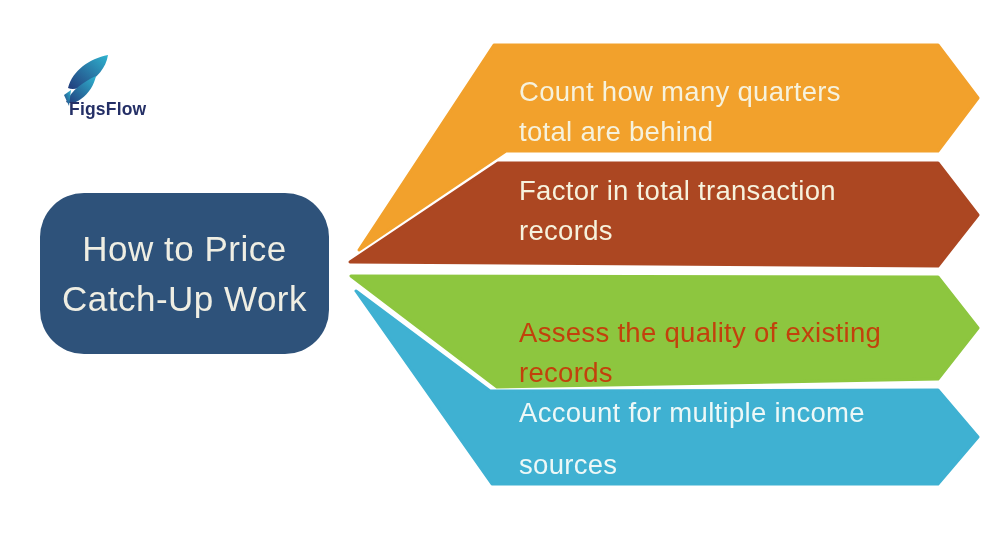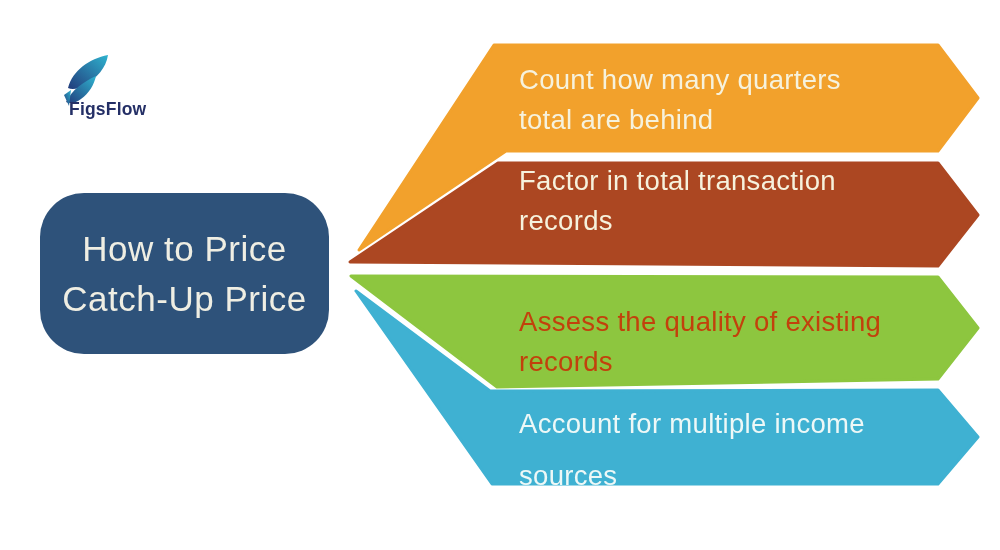--- a/index.html
+++ b/index.html
@@ -19,22 +19,22 @@
   
   .title-text{
     position:absolute;left:40px;top:193px;width:289px;height:161px;
     display:flex;flex-direction:column;justify-content:center;align-items:center;
     color:#EFEEE3;font-size:35px;line-height:50px;letter-spacing:0.5px;
     text-align:left;
   }
   
   .banner-text{
     position:absolute;left:519px;width:445px;
-    display:flex;flex-direction:column;justify-content:flex-start;
-    font-size:27.5px;line-height:40px;letter-spacing:0.3px;margin-top:15px;
+    display:flex;flex-direction:column;justify-content:flex-end;
+    font-size:27.5px;line-height:40px;letter-spacing:0.3px;
   }
   .bt-1{top:45px;height:107px;color:#F6F2DD;}
   .bt-2{top:146px;height:105px;color:#F6F2DD;}
   .bt-3{top:287px;height:106px;color:#c2410c;}
   .bt-4{top:389px;height:96px;color:#EDF8F7;gap:12px;}
 </style>
 </head>
 <body>
 
 <div class="canvas">
@@ -62,21 +62,21 @@
       </defs>
       <path d="M48,1 C29,5 13,16 8,34 C12,36 19,35 25,31 C37,24 46,14 48,1 Z" fill="url(#leafGrad)"></path>
       <path d="M36,22 C23,28 12,36 6,48 C10,50 16,49 21,45 C29,39 34,31 36,22 Z" fill="url(#leafGrad)"></path>
       <path d="M4,41 L11,36 L9,52 Z" fill="url(#leafGrad)"></path>
     </svg>
     <span class="wordmark">FigsFlow</span>
   </div>
 
   <div class="title-text">
     <div>How to Price</div>
-    <div>Catch-Up Price</div>
+    <div>Catch-Up Work</div>
   </div>
 
   <div class="banner-text bt-1">
     <div>Count how many quarters</div>
     <div>total are behind</div>
   </div>
   <div class="banner-text bt-2">
     <div>Factor in total transaction</div>
     <div>records</div>
   </div>

